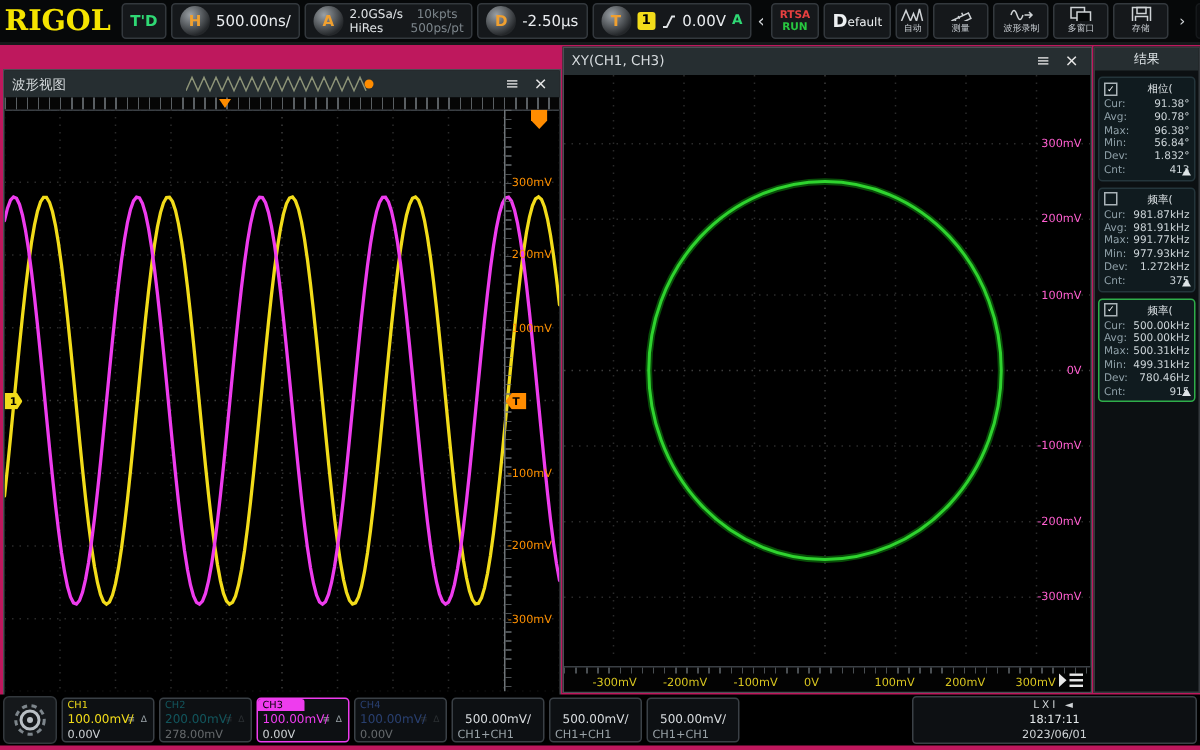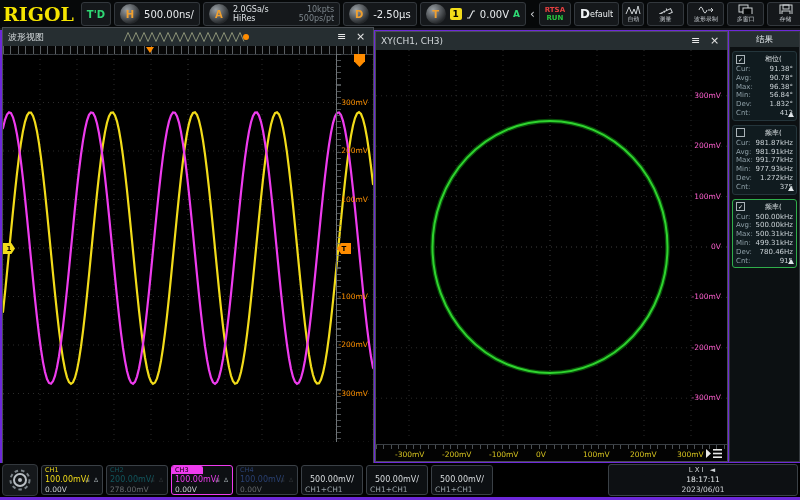--- a/index.html
+++ b/index.html
@@ -1,50 +1,50 @@
 <!DOCTYPE html>
 <html><head>
 <meta charset="utf-8">
 <style>
   html,body{margin:0;padding:0;background:#000;}
-  #app{position:relative;width:800px;height:500px;background:#6d28d9;overflow:hidden;
+  #app{position:relative;width:800px;height:500px;background:#be185d;overflow:hidden;
        font-family:"DejaVu Sans","Liberation Sans",sans-serif;color:#ccc;-webkit-font-smoothing:none;}
   
   #topbar{position:absolute;left:0;top:0;width:800px;height:30px;background:#060809;
           border-bottom:2px solid #16181a;display:flex;align-items:center;gap:3px;padding:0 3px;box-sizing:border-box;}
   #logo{font-family:"DejaVu Serif","Liberation Serif",serif;font-weight:bold;font-size:19px;color:#f5e400;
         letter-spacing:0px;margin-right:4px;}
   .tbtn{background:#15181b;border:1px solid #33383d;border-radius:3px;height:24px;display:flex;
         align-items:center;justify-content:center;padding:0 5px;box-sizing:border-box;}
   #tdbox{color:#2fd874;font-weight:bold;font-size:10px;width:34px;}
   .knob{width:20px;height:20px;border-radius:50%;flex:0 0 auto;
         background:radial-gradient(circle at 35% 30%,#9aa0a5,#24272a 72%);
         color:#f0a030;font-weight:bold;font-size:10px;display:flex;align-items:center;justify-content:center;}
   .grp{display:flex;align-items:center;gap:4px;}
   .val{font-size:10px;color:#e8ebee;}
   #acq{display:flex;gap:5px;align-items:center;font-size:8px;line-height:9px;}
   #acq .c1{color:#dfe3e6;text-align:left;}
-  #acq .c2{color:#7d868c;text-align:right;margin-left:25px;}
+  #acq .c2{color:#7d868c;text-align:center;}
   #trigbox{display:flex;align-items:center;gap:4px;}
   #tsrc{background:#f2dc1a;color:#000;font-size:9px;font-weight:bold;padding:0 3px;border-radius:2px;line-height:12px;}
   #tsweep{color:#2fd874;font-size:9px;font-weight:bold;}
   .chev{color:#cfd3d6;font-size:12px;padding:0 1px;}
   #runstop{flex-direction:column;line-height:8px;font-size:7px;font-weight:bold;width:36px;}
   #runstop .stop{color:#e84040;}
   #runstop .run{color:#28c840;}
   #defaultbtn .d1{font-size:12px;color:#eef1f3;font-weight:bold;}
   #defaultbtn .d2{font-size:8px;color:#eef1f3;}
   .iconbtn{flex-direction:column;width:37px;gap:1px;padding:1px 2px;}
   .iconbtn .lbl{font-size:6.5px;color:#c8cdd2;white-space:nowrap;transform:scale(.92);}
   .iconbtn svg{display:block;}
   #morebtn{width:12px;color:#cfd3d6;font-size:10px;border:none;background:none;}
   .dimicon{opacity:.35;}
   
   .win{position:absolute;background:#000;border:1px solid #4a4f54;box-sizing:border-box;}
-  #win-left{left:2px;top:27px;width:372px;height:445px;}
+  #win-left{left:2px;top:46px;width:372px;height:445px;}
   #win-xy{left:375px;top:31px;width:353px;height:431px;}
   .titlebar{height:18px;background:#262e31;display:flex;align-items:center;padding:0 5px;
             font-size:9px;color:#d5dadd;gap:4px;}
   .titlebar .sp{flex:1;}
   .tb-icon{width:15px;text-align:center;color:#e8e8e8;font-size:11px;line-height:14px;}
   #thumb{flex:0 0 auto;}
   .ruler{position:absolute;left:0;right:0;top:18px;height:8px;background:#060606;border-bottom:1px solid #3a3f44;
          background-image:repeating-linear-gradient(90deg,#5a5f63 0 1px,transparent 1px 7.4px);}
   .plot{position:absolute;left:0;overflow:hidden;}
   #plot-left{top:26px;width:370px;height:388px;}

